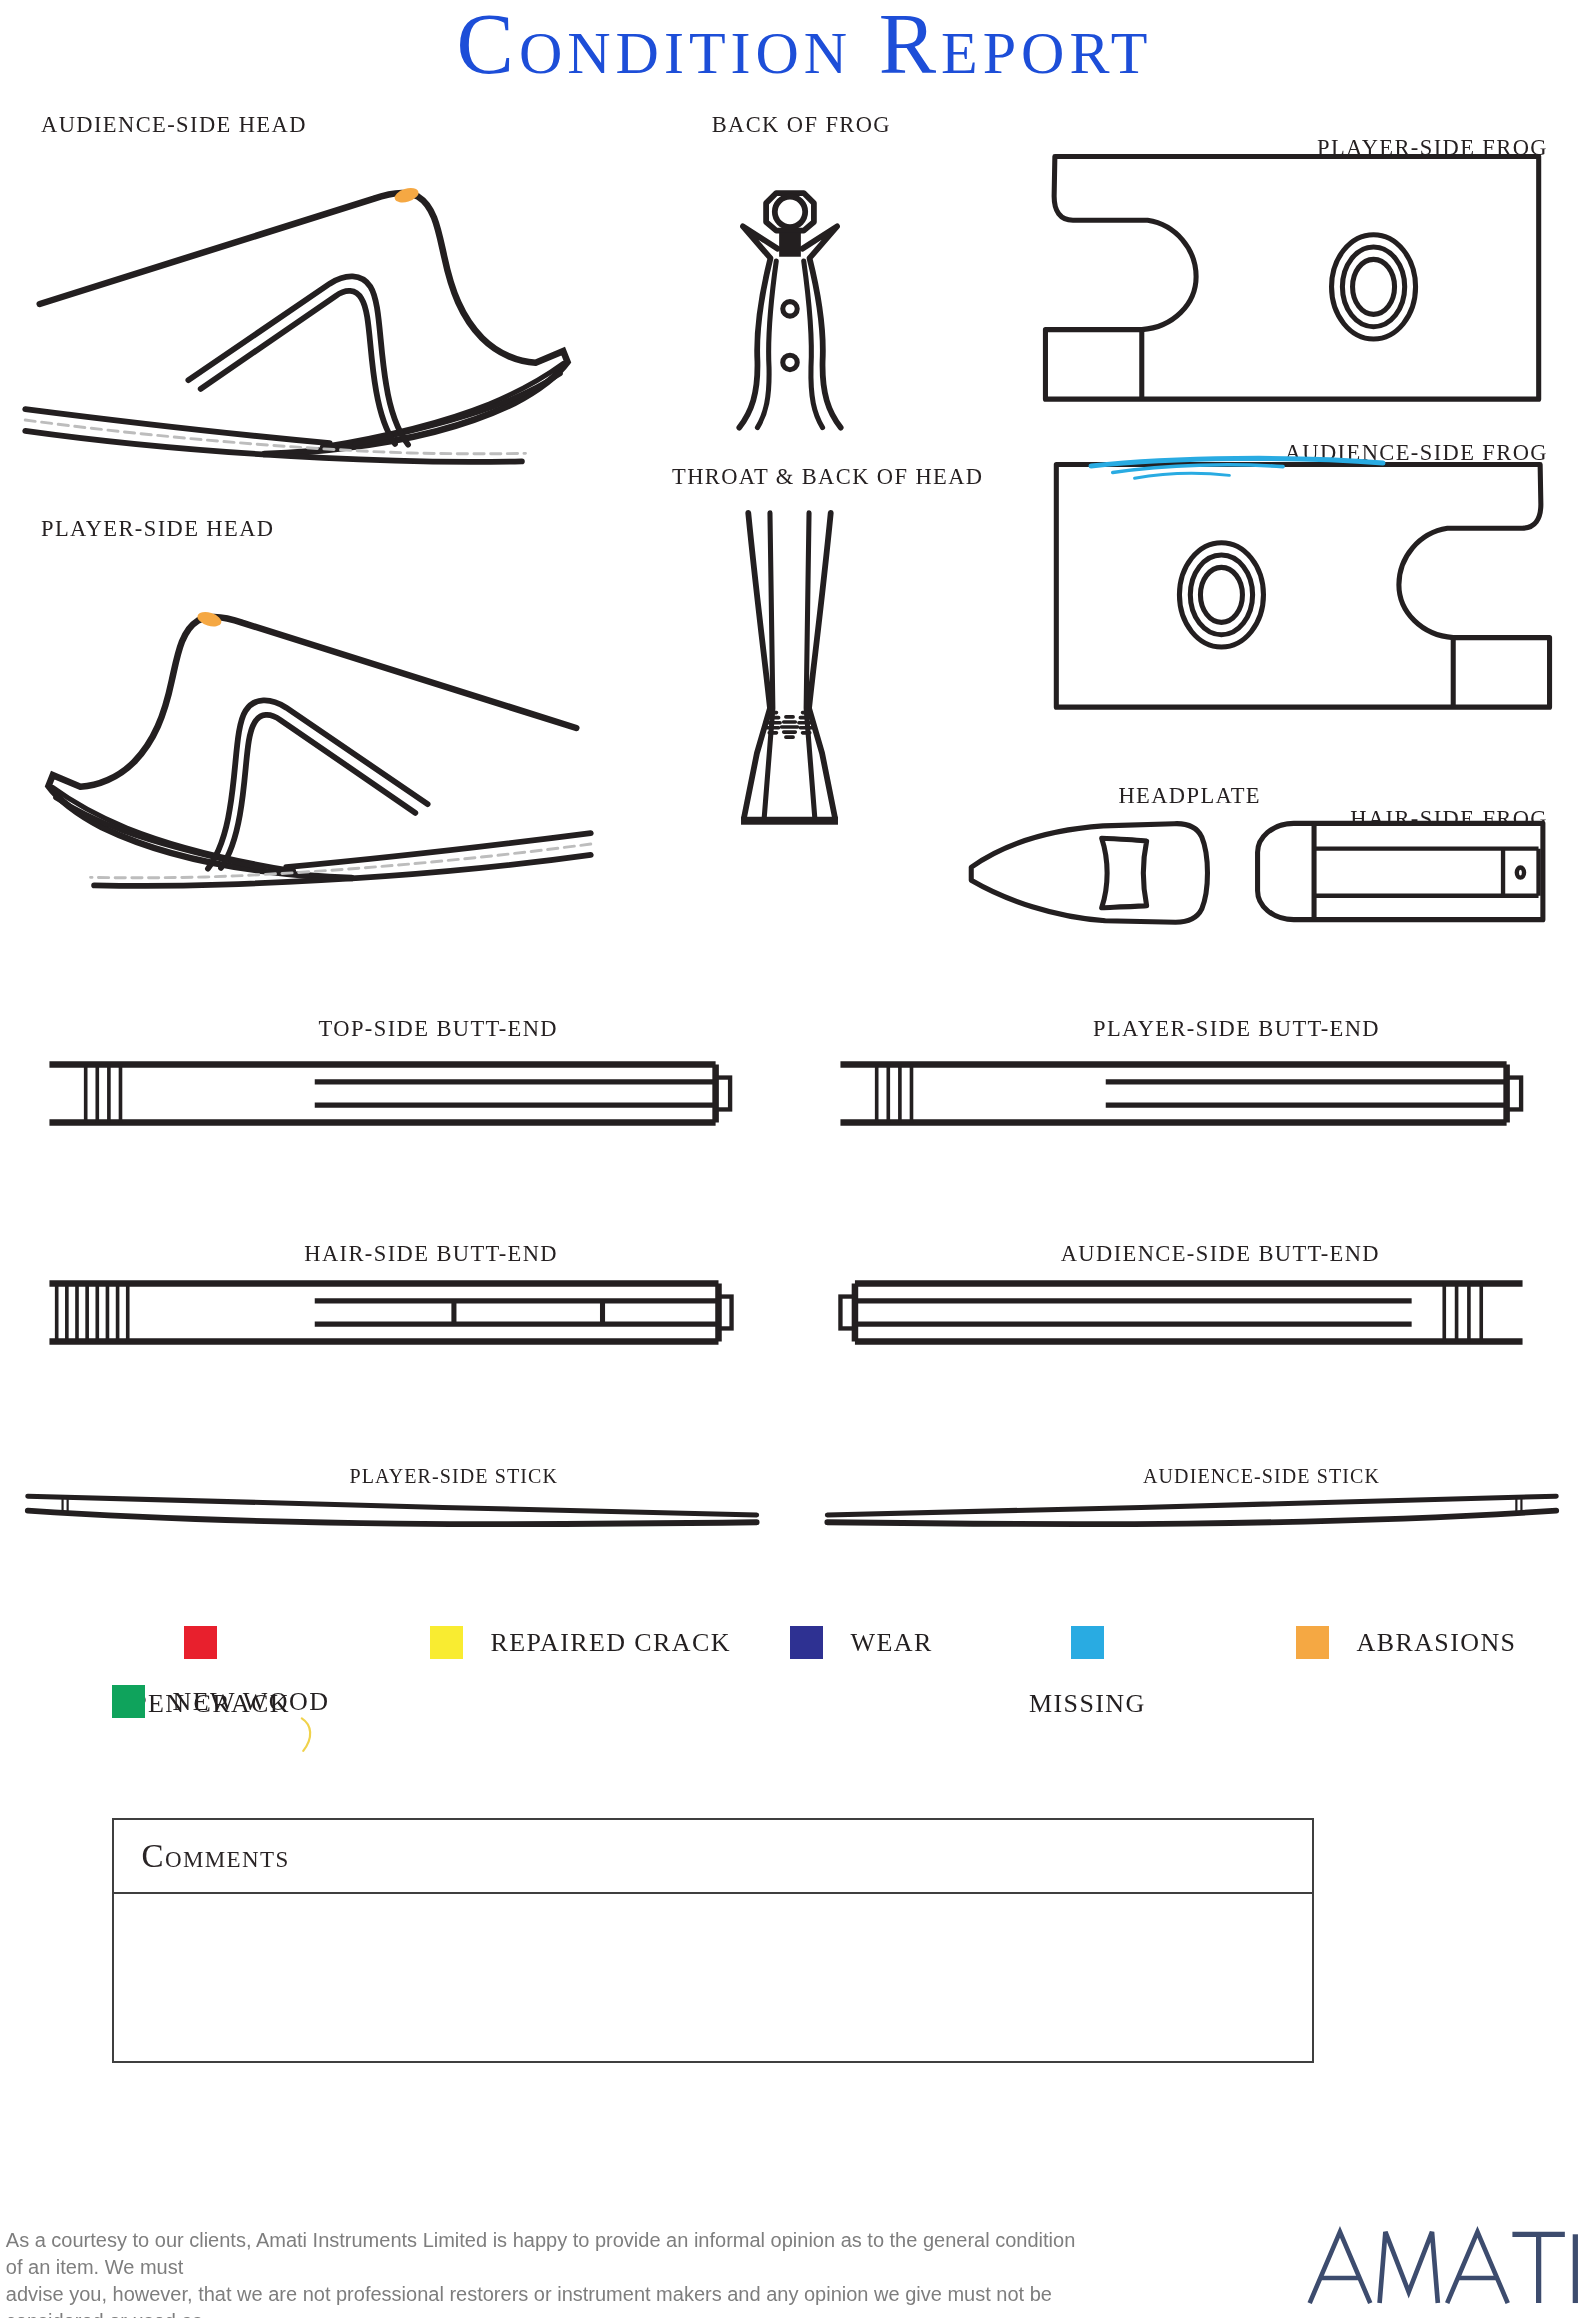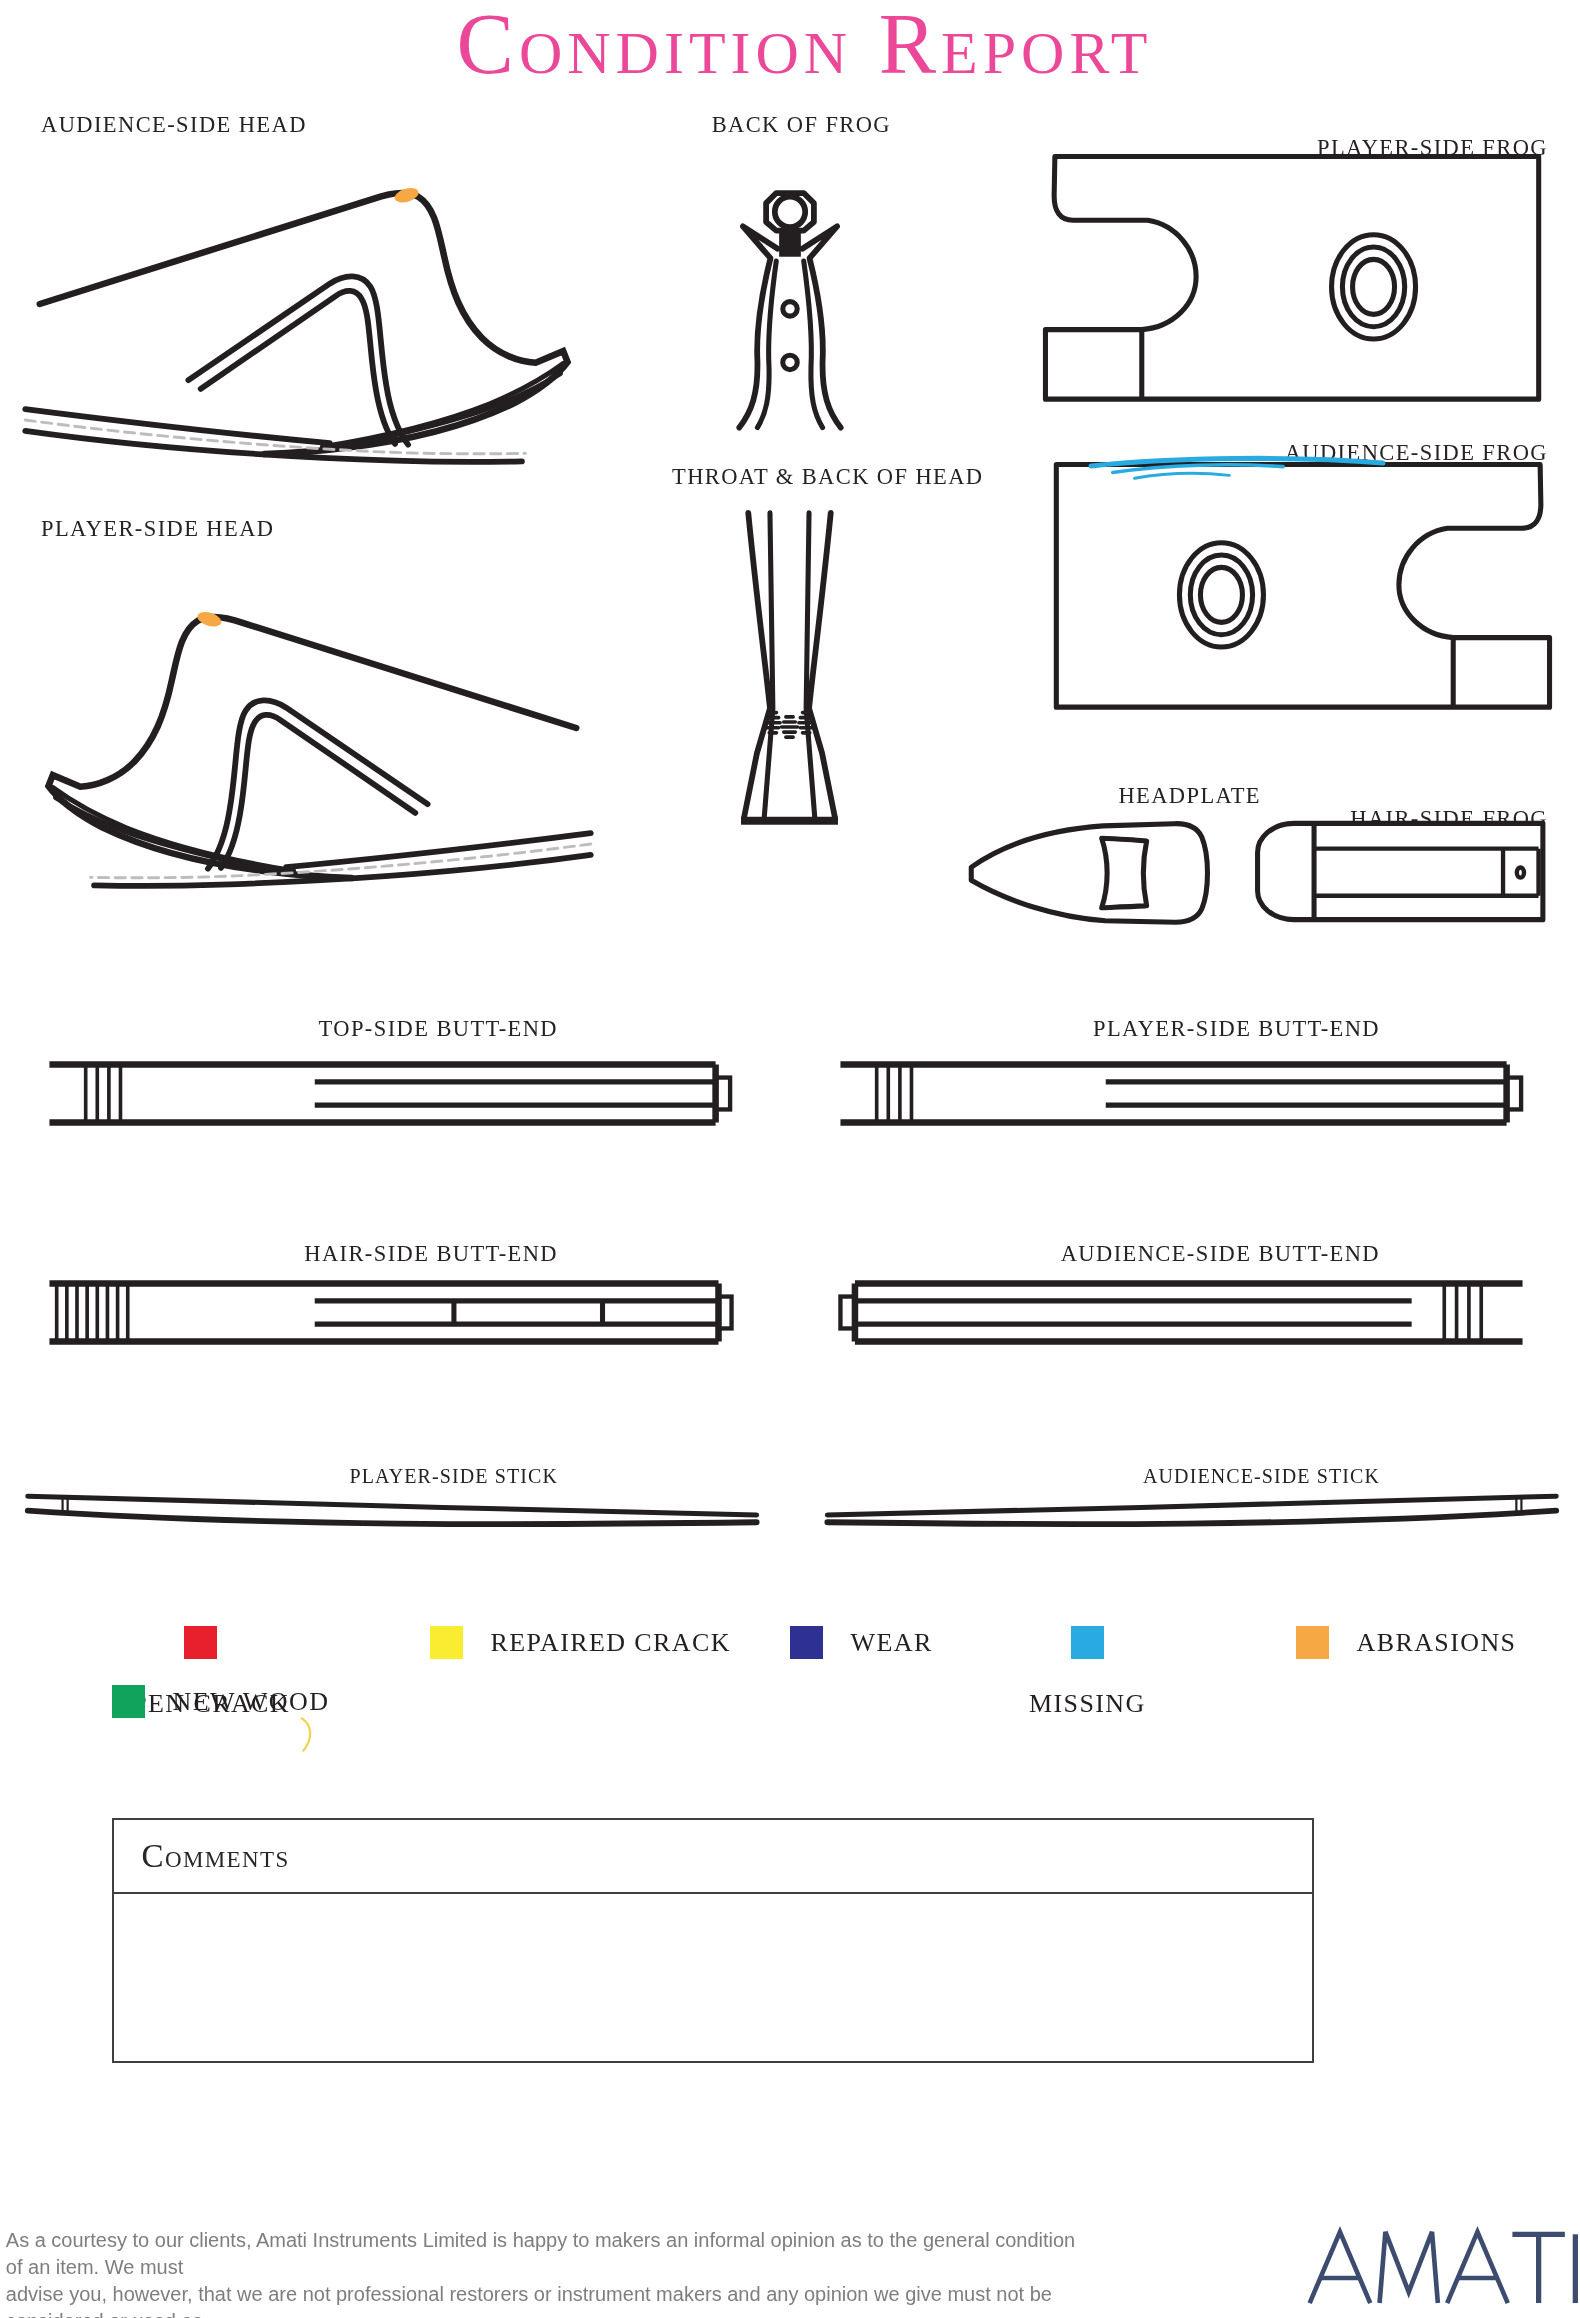--- a/index.html
+++ b/index.html
@@ -5,21 +5,21 @@
   * { margin:0; padding:0; box-sizing:border-box; }
   html,body { background:#ffffff; }
   .sheet {
     position:relative; width:1581px; height:2319px; background:#ffffff;
     font-family:"Liberation Serif", serif; color:#231f20; overflow:hidden;
   }
   .abs { position:absolute; }
   .title {
     left:0; top:1.4px; width:1581px; text-align:center;
     font-variant:small-caps; font-size:86px; line-height:86px;
-    letter-spacing:5px; color:#ec4899;padding-left:28px;
+    letter-spacing:5px; color:#1d4ed8;padding-left:28px;
   }
   .dlabel {
     font-size:22.5px; line-height:26px; letter-spacing:1.4px; color:#262122;
     white-space:nowrap;
   }
   .dlabel.small { font-size:20px; letter-spacing:1.1px; }
   .center { text-align:right; }
   .right { text-align:right;margin-top:23px; }
   svg.diagram { position:absolute; overflow:visible; }
   .ink { stroke:#231f20; fill:none; }
@@ -252,21 +252,21 @@
   </svg>
 
   <div class="comments-box">
     <div class="comments-header">
       <div class="comments-title">Comments</div>
     </div>
     <div class="comments-area"></div>
   </div>
 
   <div class="footer-text" style="color: rgb(126, 126, 126);">
-    <div>As a courtesy to our clients, Amati Instruments Limited is happy to makers an informal opinion as to the general condition of an item. We must</div>
+    <div>As a courtesy to our clients, Amati Instruments Limited is happy to provide an informal opinion as to the general condition of an item. We must</div>
     <div>advise you, however, that we are not professional restorers or instrument makers and any opinion we give must not be considered or used as</div>
 
   </div>
 
   <div class="logo-wrap">
     <span class="sr">AMATI</span>
     <svg width="275" height="91" viewBox="0 0 472 132">
       <g fill="none" stroke-width="8" stroke-linejoin="miter" style="stroke: rgb(61, 76, 110);">
         <path d="M 8 127 L 60 5 L 112 127"></path>
         <path d="M 28 84 L 92 84"></path>

